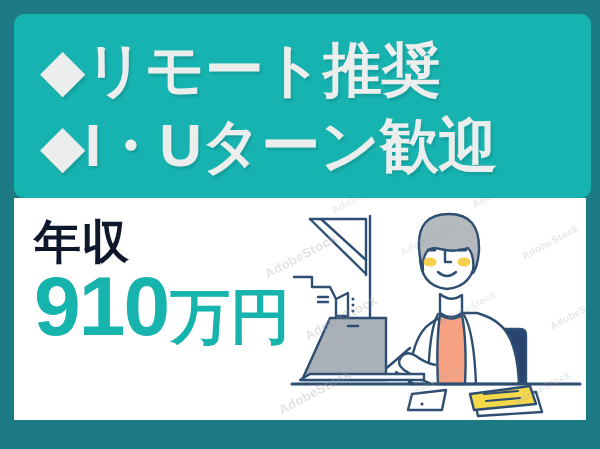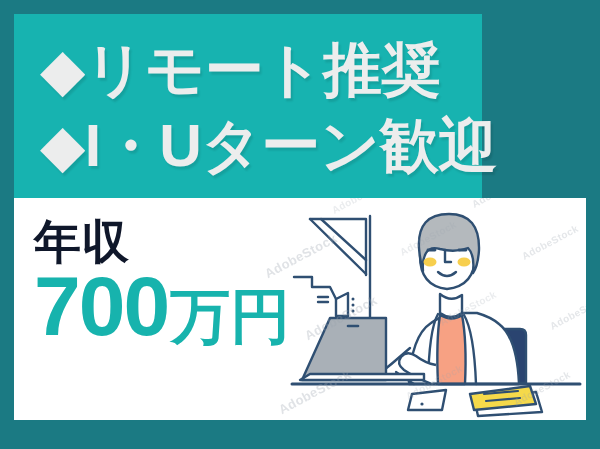--- a/index.html
+++ b/index.html
@@ -5,22 +5,23 @@
   html,body{margin:0;padding:0;}
   body{
     width:600px;height:449px;overflow:hidden;
     font-family:"Liberation Sans","DejaVu Sans",sans-serif;
     background:#1b7a83;
   }
   #ad{position:relative;width:600px;height:449px;background:#1b7a83;overflow:hidden;}
 
   
   .band{
-    position:absolute;left:14px;top:14px;width:468px;height:184px;
+    position:absolute;left:14px;top:14px;width:577px;height:184px;
     background:#17b3b0;
+    border-radius:10px;
   }
   .band-lines{
     position:absolute;left:26px;top:14px;right:6px;
     display:flex;flex-direction:column;justify-content:center;
     height:160px;
   }
   .bl{
     color:#eceded;
     font-size:59px;line-height:76px;font-weight:700;
     letter-spacing:-0.5px;white-space:nowrap;
@@ -75,21 +76,21 @@
       <div class="bl">◆リモート推奨</div>
       <div class="bl">◆I・Uターン歓迎</div>
     </div>
   </div>
 
   <div class="panel">
 
     <div class="copy">
       <div class="kw top">年収</div>
       <div class="amount">
-        <span class="num">700</span>
+        <span class="num">910</span>
         <span class="unit">万円</span>
       </div>
     </div>
 
     <div class="illu">
       <svg viewBox="0 0 298 222" xmlns="http://www.w3.org/2000/svg">
         <g fill="none" stroke="#2f4f72" stroke-width="2.4" stroke-linecap="round" stroke-linejoin="round">
 
           <path d="M22 21 L78 21 L78 77"></path>
           <path d="M22 21 L78 76"></path>

